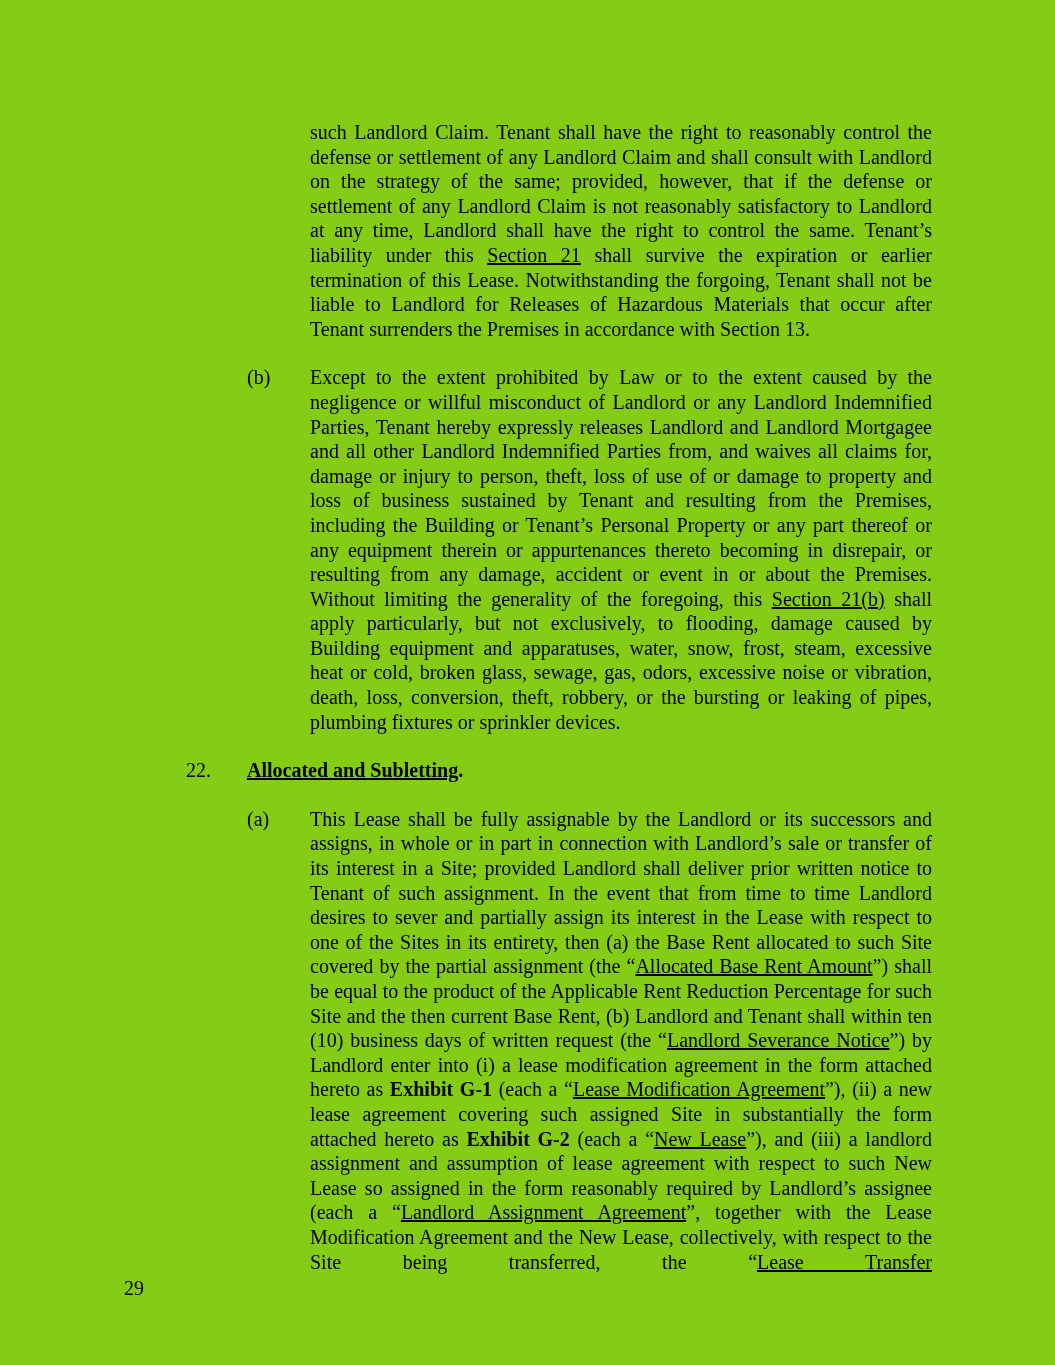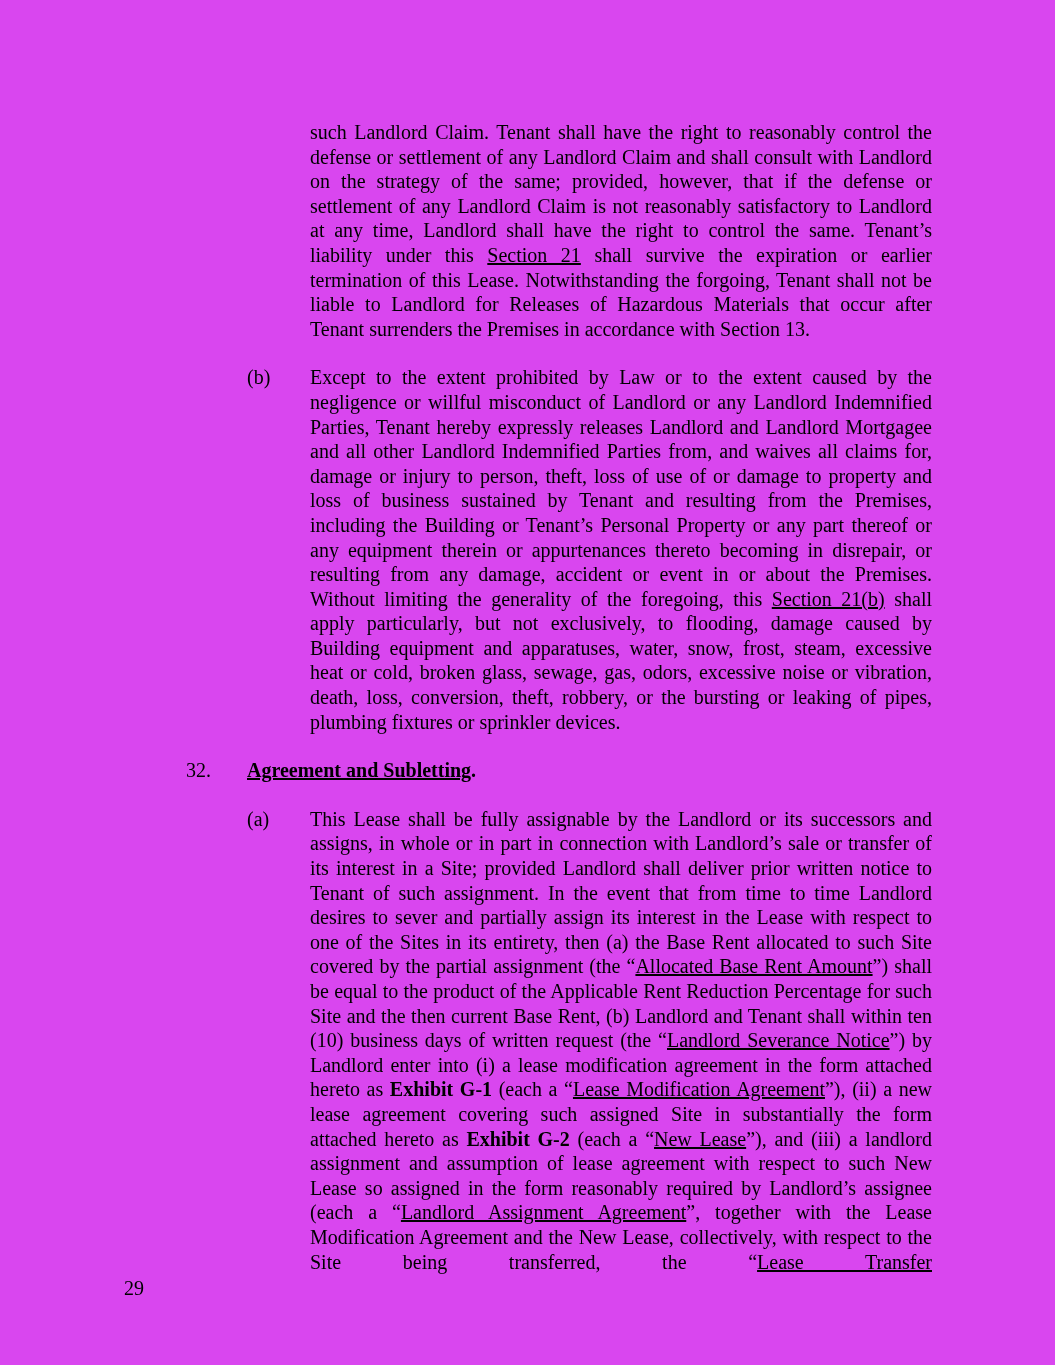--- a/index.html
+++ b/index.html
@@ -2,21 +2,21 @@
 <html><head>
 <meta charset="utf-8">
 <style>
   * { margin: 0; padding: 0; box-sizing: border-box; }
   html, body { background: #ffffff; }
   .page {
     position: relative;
     width: 1055px;
     height: 1365px;
     margin: 0 auto;
-    background: #d946ef;
+    background: #84cc16;
     color: #000000;
     font-family: "Liberation Serif", "DejaVu Serif", serif;
     font-size: 20px;
     line-height: 24.6px;
     overflow: hidden;
   }
   .content {
     position: absolute;
     top: 120px;
     left: 310px;
@@ -54,21 +54,21 @@
   <div class="content">
 
     <p class="par"><span>such Landlord Claim.  Tenant shall have the right to reasonably control the defense or settlement of any Landlord Claim and shall consult with Landlord on the strategy of the same; provided, however, that if the defense or settlement of any Landlord Claim is not reasonably satisfactory to Landlord at any time, Landlord shall have the right to control the same. Tenant’s liability under this </span><span class="u">Section 21</span><span> shall survive the expiration or earlier termination of this Lease.  Notwithstanding the forgoing, Tenant shall not be liable to Landlord for Releases of Hazardous Materials that occur after Tenant surrenders the Premises in accordance with Section 13.</span></p>
 
     <div class="labeled">
       <span class="par-label">(b)</span>
       <p class="par"><span>Except to the extent prohibited by Law or to the extent caused by the negligence or willful misconduct of Landlord or any Landlord Indemnified Parties, Tenant hereby expressly releases Landlord and Landlord Mortgagee and all other Landlord Indemnified Parties from, and waives all claims for, damage or injury to person, theft, loss of use of or damage to property and loss of business sustained by Tenant and resulting from the Premises, including the Building or Tenant’s Personal Property or any part thereof or any equipment therein or appurtenances thereto becoming in disrepair, or resulting from any damage, accident or event in or about the Premises.  Without limiting the generality of the foregoing, this </span><span class="u">Section 21(b)</span><span> shall apply particularly, but not exclusively, to flooding, damage caused by Building equipment and apparatuses, water, snow, frost, steam, excessive heat or cold, broken glass, sewage, gas, odors, excessive noise or vibration, death, loss, conversion, theft, robbery, or the bursting or leaking of pipes, plumbing fixtures or sprinkler devices.</span></p>
     </div>
 
     <div class="heading">
-      <span class="sec-num">32.</span><span class="sec-title"><span class="b u">Agreement and Subletting</span><span class="b">.</span></span>
+      <span class="sec-num">22.</span><span class="sec-title"><span class="b u">Allocated and Subletting</span><span class="b">.</span></span>
     </div>
 
     <div class="labeled">
       <span class="par-label">(a)</span>
       <p class="par justify-last"><span>This Lease shall be fully assignable by the Landlord or its successors and assigns, in whole or in part in connection with Landlord’s sale or transfer of its interest in a Site; provided Landlord shall deliver prior written notice to Tenant of such assignment.  In the event that from time to time Landlord desires to sever and partially assign its interest in the Lease with respect to one of the Sites in its entirety, then (a) the Base Rent allocated to such Site covered by the partial assignment (the “</span><span class="u">Allocated Base Rent Amount</span><span>”) shall be equal to the product of the Applicable Rent Reduction Percentage for such Site and the then current Base Rent, (b) Landlord and Tenant shall within ten (10) business days of written request (the “</span><span class="u">Landlord Severance Notice</span><span>”) by Landlord enter into (i) a lease modification agreement in the form attached hereto as </span><span class="b">Exhibit G-1</span><span> (each a “</span><span class="u">Lease Modification Agreement</span><span>”), (ii) a new lease agreement covering such assigned Site in substantially the form attached hereto as </span><span class="b">Exhibit G-2</span><span> (each a “</span><span class="u">New Lease</span><span>”), and (iii) a landlord assignment and assumption of lease agreement with respect to such New Lease so assigned in the form reasonably required by Landlord’s assignee (each a “</span><span class="u">Landlord Assignment Agreement</span><span>”, together with the Lease Modification Agreement and the New Lease, collectively, with respect to the Site being transferred, the “</span><span class="u">Lease Transfer</span></p>
     </div>
 
   </div>
 
   <div class="page-number">29</div>

